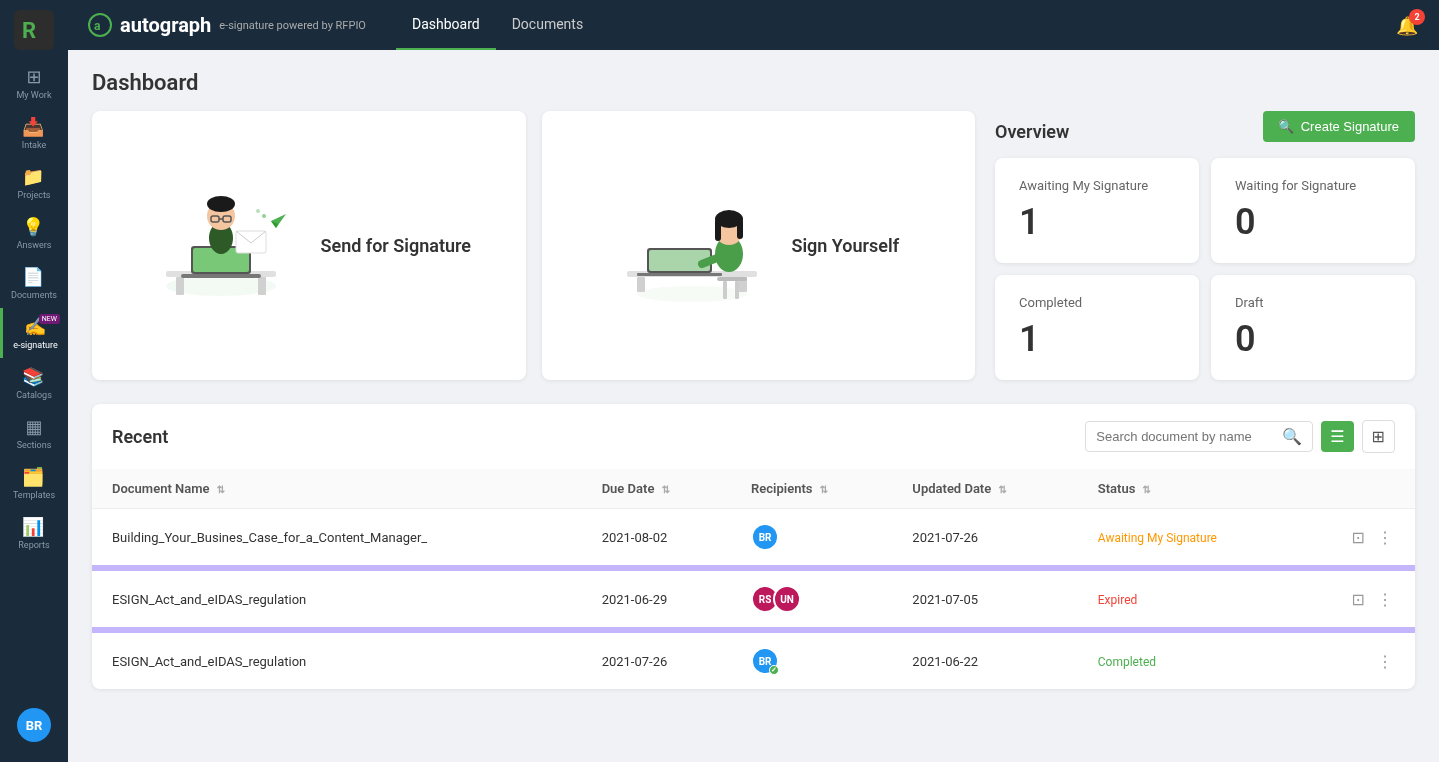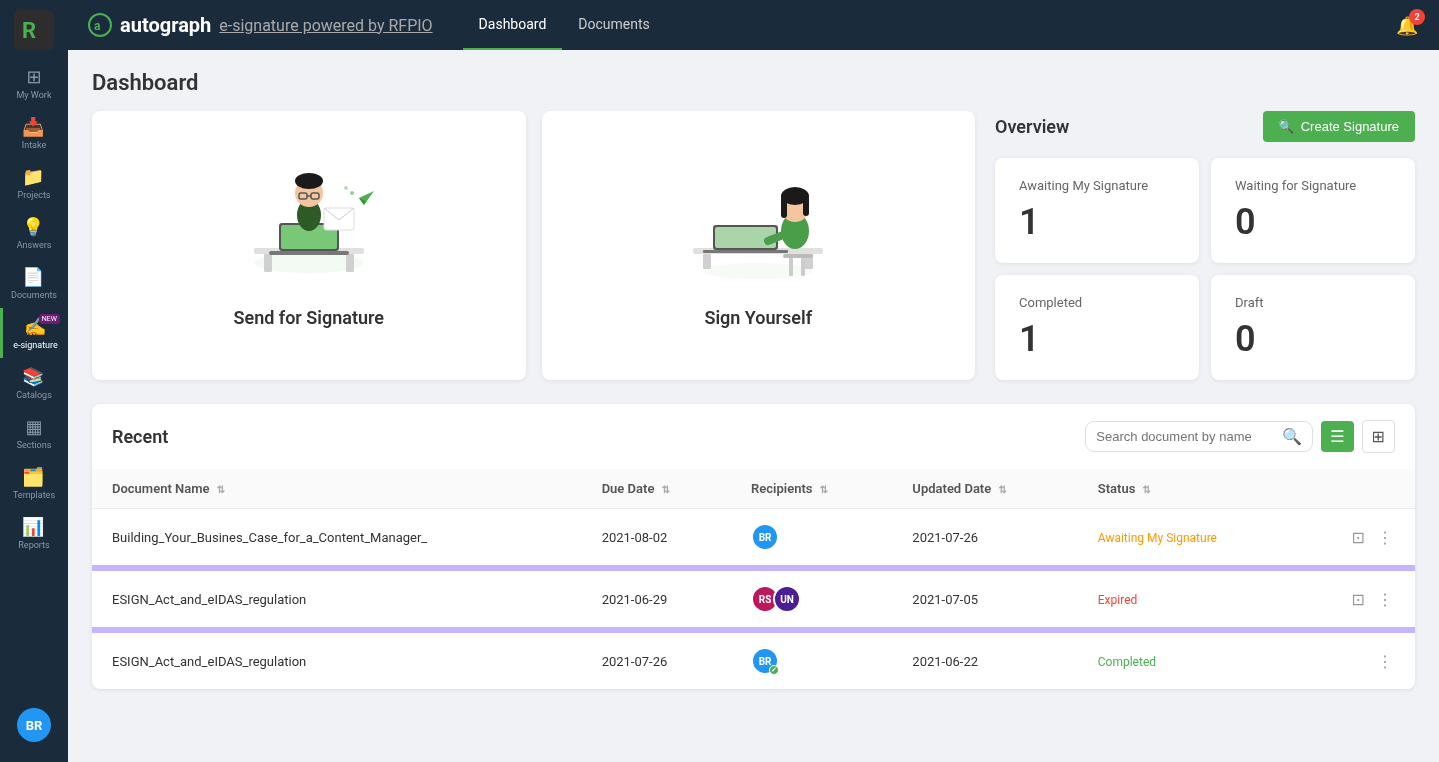--- a/index.html
+++ b/index.html
@@ -84,21 +84,21 @@
       flex-shrink: 0;
     }
     .topnav-logo {
       display: flex;
       align-items: center;
       gap: 8px;
       color: white;
       font-size: 13px;
     }
     .topnav-logo-text { font-size: 20px; font-weight: bold; color: white; }
-    .topnav-logo-sub { color: #aaa; font-size: 16px; text-decoration: underline; }
+    .topnav-logo-sub { color: #aaa; font-size: 11px; }
     .topnav-tabs {
       display: flex;
       margin-left: 10px;
     }
     .topnav-tab {
       color: #ccc;
       padding: 16px 16px;
       font-size: 14px;
       cursor: pointer;
       border-bottom: 3px solid transparent;
@@ -144,21 +144,21 @@
       color: #333;
       margin-bottom: 16px;
     }
 
     .action-card {
       flex: 1;
       background: white;
       border-radius: 8px;
       padding: 30px 20px;
       display: flex;
-      flex-direction: column;
+      flex-direction: row;
       align-items: center;
       justify-content: center;
       cursor: pointer;
       box-shadow: 0 1px 4px rgba(0,0,0,0.08);
       min-height: 200px;
       gap: 24px;
     }
     .action-card-title {
       font-size: 18px;
       font-weight: 600;
@@ -167,21 +167,21 @@
 
     
     .overview-section {
       display: flex;
       flex-direction: column;
       gap: 12px;
       min-width: 420px;
     }
     .overview-header {
       display: flex;
-      align-items: center;
+      align-items: flex-end;
       justify-content: space-between;
       margin-bottom: 4px;
     }
     .overview-title {
       font-size: 18px;
       font-weight: 600;
       color: #333;
     }
     .create-btn {
       background: #4caf50;
@@ -240,21 +240,21 @@
     }
     .recent-actions {
       display: flex;
       align-items: center;
       gap: 8px;
     }
     .search-box {
       display: flex;
       align-items: center;
       border: 1px solid #ddd;
-      border-radius: 9px;
+      border-radius: 4px;
       padding: 5px 10px;
       gap: 6px;
       background: white;
     }
     .search-box input {
       border: none;
       outline: none;
       font-size: 13px;
       color: #666;
       width: 180px;
@@ -612,21 +612,21 @@
               </div>
             </td>
           </tr>
 
           <tr>
             <td>ESIGN_Act_and_eIDAS_regulation</td>
             <td>2021-06-29</td>
             <td>
               <div class="recipient-avatars">
                 <div class="avatar-circle" style="background:#be185d;">RS</div>
-                <div class="avatar-circle" style="background:#4c1d95;">UN</div>
+                <div class="avatar-circle" style="background:#be185d;">UN</div>
               </div>
             </td>
             <td>2021-07-05</td>
             <td>
               <span class="status-badge status-expired">Expired</span>
             </td>
             <td>
               <div class="row-actions">
                 <button class="row-action-btn">⊡</button>
                 <button class="row-action-btn">⋮</button>

